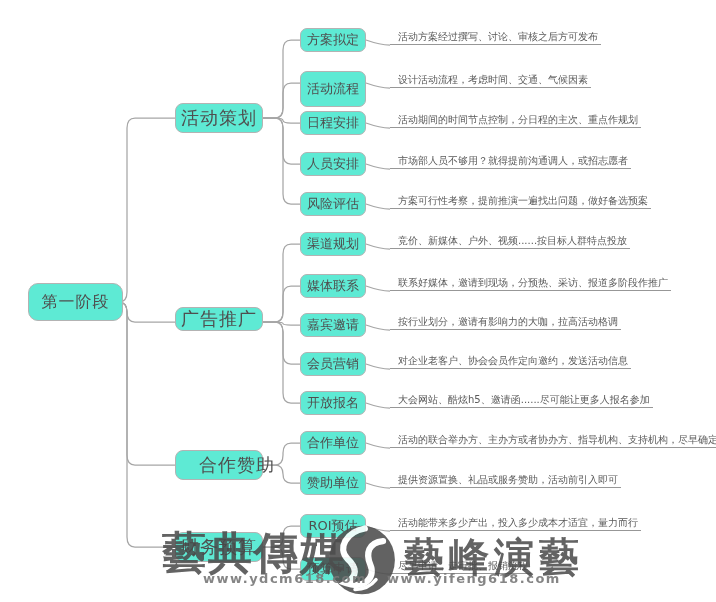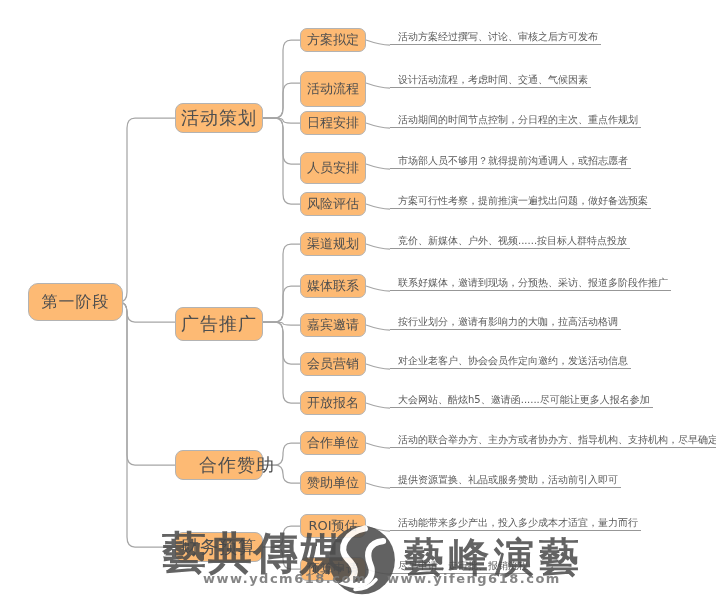--- a/index.html
+++ b/index.html
@@ -2,21 +2,21 @@
 <html><head>
 <meta charset="utf-8">
 <style>
   html,body{margin:0;padding:0;background:#ffffff;}
   #canvas{
     position:relative;width:716px;height:602px;background:#ffffff;overflow:hidden;
     font-family:"DejaVu Sans","Liberation Sans",sans-serif;
   }
   #wires{position:absolute;left:0;top:0;width:716px;height:602px;}
   .node{
-    position:absolute;background:#fdba74;border:1px solid #b3b3b3;border-radius:8px;
+    position:absolute;background:#5eead4;border:1px solid #b3b3b3;border-radius:8px;
     display:flex;align-items:center;justify-content:center;
     color:#4f4f4f;box-sizing:border-box;white-space:nowrap;z-index:2;
   }
   .root{border-radius:10px;font-size:16px;letter-spacing:1px;}
   .branch{font-size:18px;letter-spacing:1px;}
   .leaf{font-size:13px;border-radius:7px;}
   .desc{
     position:absolute;font-size:10px;color:#5a5a5a;line-height:15px;
     padding:0 3px 0 8px;border-bottom:1px solid #979797;white-space:nowrap;z-index:1;
   }
@@ -86,25 +86,25 @@
 
   <div id="nodes">
       <div class="node root" style="left: 28px; top: 283px; width: 95px; height: 38px;">第一阶段</div>
       <div class="node branch" style="left: 175px; top: 103px; width: 88px; height: 30px;">活动策划</div>
       <div class="node leaf" style="left: 300px; top: 28px; width: 66px; height: 24px;">方案拟定</div>
       <div class="desc" style="left: 390px; top: 29px;">活动方案经过撰写、讨论、审核之后方可发布</div>
       <div class="node leaf" style="left: 300px; top: 71px; width: 66px; height: 36px; text-align: right;">活动流程</div>
       <div class="desc" style="left: 390px; top: 72px;">设计活动流程，考虑时间、交通、气候因素</div>
       <div class="node leaf" style="left: 300px; top: 111px; width: 66px; height: 24px;">日程安排</div>
       <div class="desc" style="left: 390px; top: 112px;">活动期间的时间节点控制，分日程的主次、重点作规划</div>
-      <div class="node leaf" style="left: 300px; top: 152px; width: 66px; height: 32px; border-radius: 7px;">人员安排</div>
+      <div class="node leaf" style="left: 300px; top: 152px; width: 66px; height: 24px; border-radius: 7px;">人员安排</div>
       <div class="desc" style="left: 390px; top: 153px;">市场部人员不够用？就得提前沟通调人，或招志愿者</div>
       <div class="node leaf" style="left: 300px; top: 192px; width: 66px; height: 24px;">风险评估</div>
       <div class="desc" style="left: 390px; top: 193px;">方案可行性考察，提前推演一遍找出问题，做好备选预案</div>
-      <div class="node branch" style="left: 175px; top: 307px; width: 88px; height: 34px;">广告推广</div>
+      <div class="node branch" style="left: 175px; top: 307px; width: 88px; height: 24px;">广告推广</div>
       <div class="node leaf" style="left: 300px; top: 232px; width: 66px; height: 24px;">渠道规划</div>
       <div class="desc" style="left: 390px; top: 233px;">竞价、新媒体、户外、视频......按目标人群特点投放</div>
       <div class="node leaf" style="left: 300px; top: 274px; width: 66px; height: 24px;">媒体联系</div>
       <div class="desc" style="left: 390px; top: 275px;">联系好媒体，邀请到现场，分预热、采访、报道多阶段作推广</div>
       <div class="node leaf" style="left: 300px; top: 313px; width: 66px; height: 24px;">嘉宾邀请</div>
       <div class="desc" style="left: 390px; top: 314px;">按行业划分，邀请有影响力的大咖，拉高活动格调</div>
       <div class="node leaf" style="left: 300px; top: 352px; width: 66px; height: 24px;">会员营销</div>
       <div class="desc" style="left: 390px; top: 353px;">对企业老客户、协会会员作定向邀约，发送活动信息</div>
       <div class="node leaf" style="left: 300px; top: 391px; width: 66px; height: 24px;">开放报名</div>
       <div class="desc" style="left: 390px; top: 392px;">大会网站、酷炫h5、邀请函......尽可能让更多人报名参加</div>

